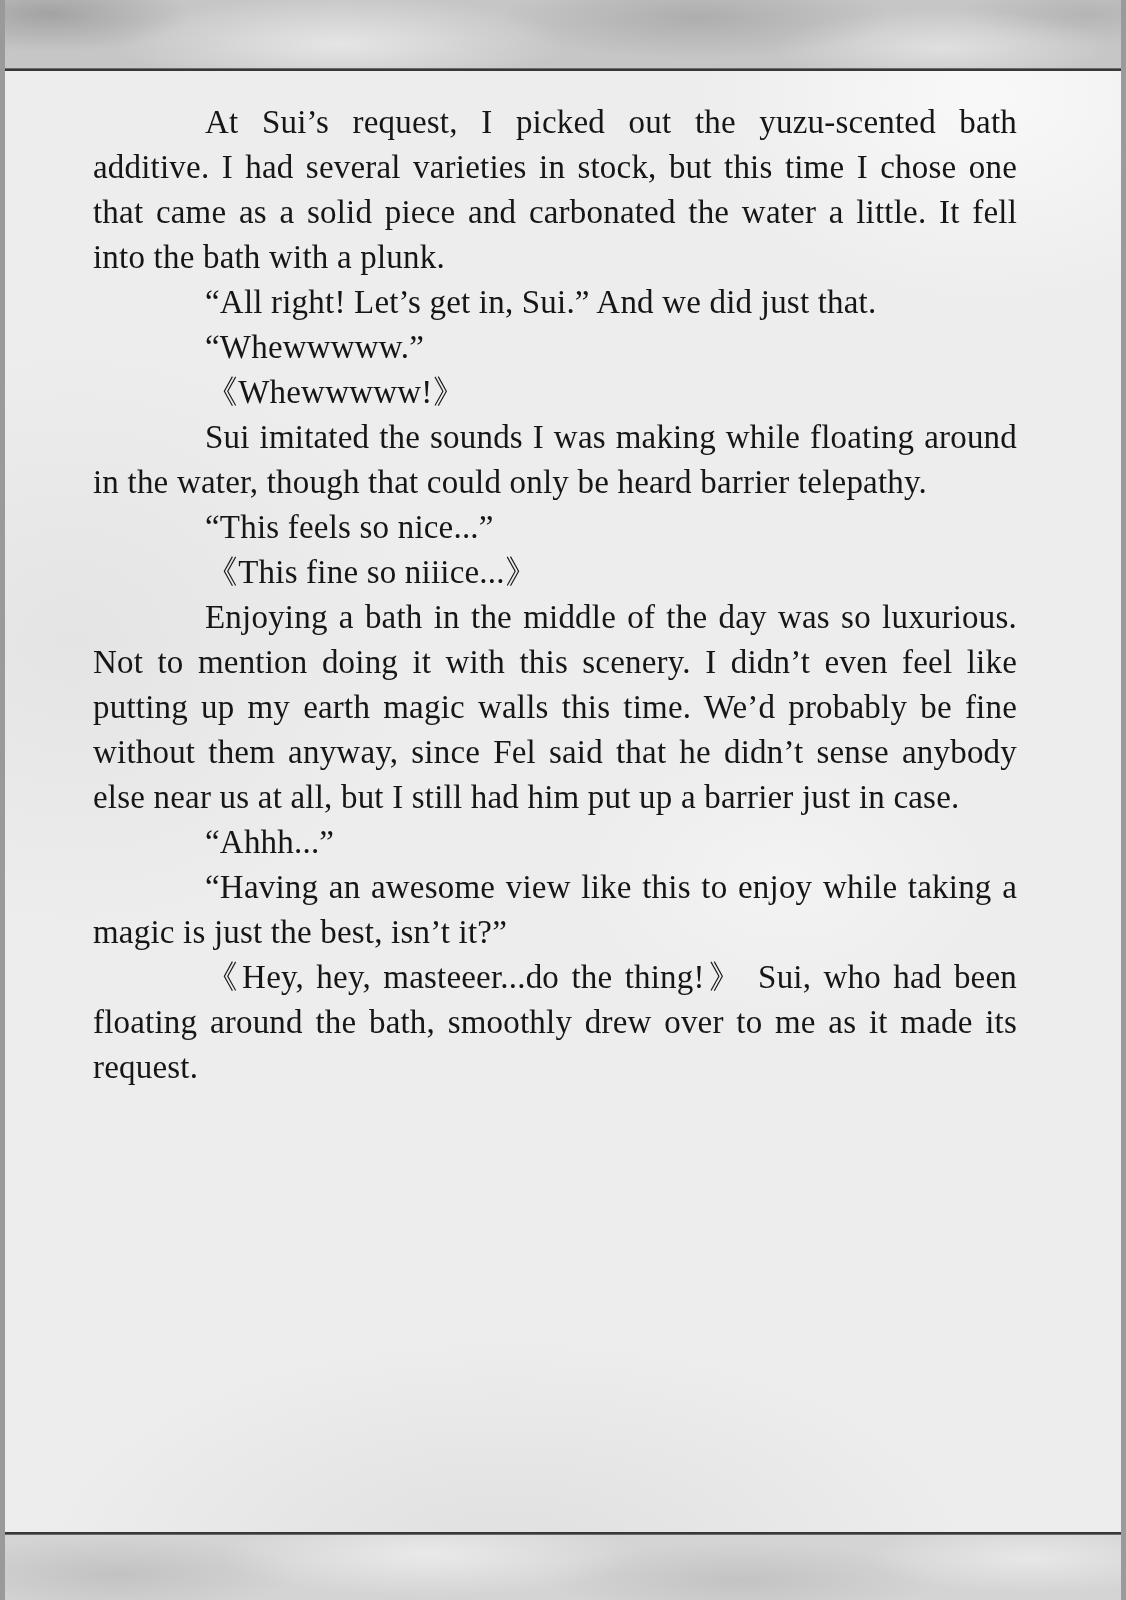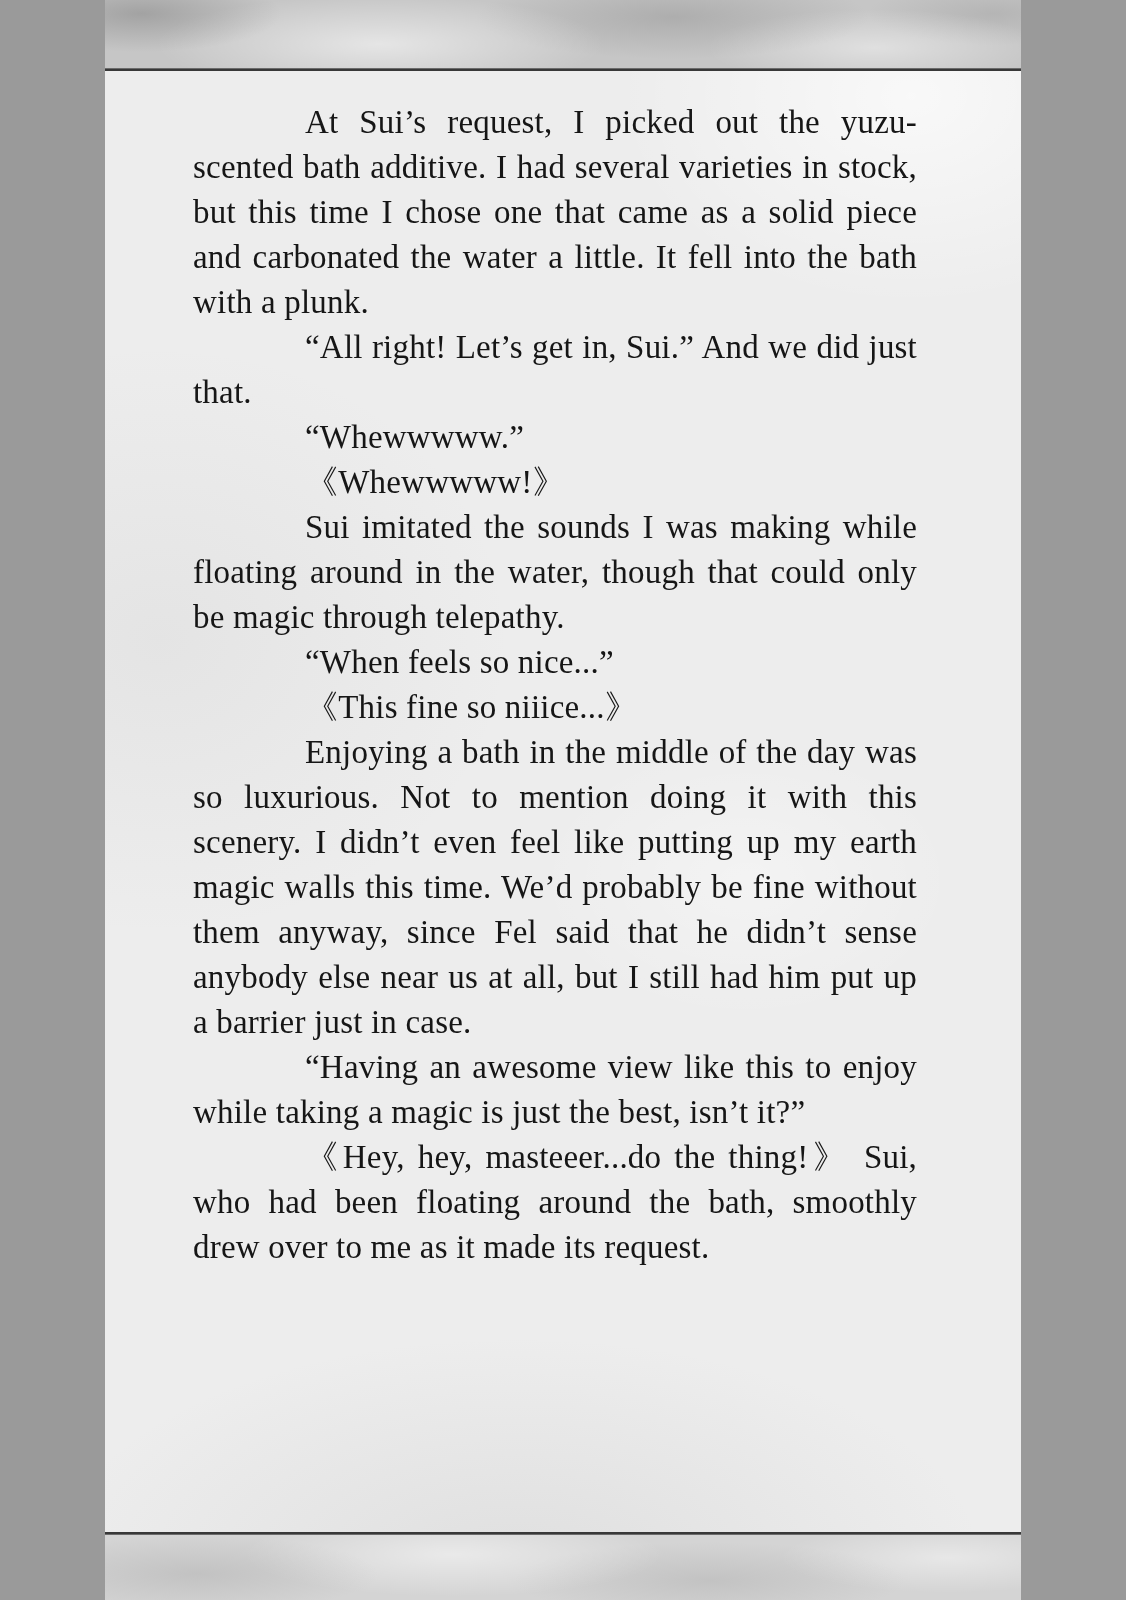--- a/index.html
+++ b/index.html
@@ -2,21 +2,21 @@
 <html><head>
 <meta charset="utf-8">
 <style>
   html, body {
     margin: 0;
     padding: 0;
     background: #9a9a9a;
   }
   .page {
     position: relative;
-    width: 916px;
+    width: 1116px;
     height: 1600px;
     margin: 0 auto;
     overflow: hidden;
     background-color: #ededed;
     background-image:
       radial-gradient(ellipse 420px 300px at 88% 6%, rgba(255,255,255,0.65), transparent 70%),
       radial-gradient(ellipse 500px 420px at 6% 40%, rgba(150,150,150,0.10), transparent 70%),
       radial-gradient(ellipse 650px 320px at 45% 98%, rgba(160,160,160,0.18), transparent 72%),
       radial-gradient(ellipse 300px 200px at 70% 55%, rgba(255,255,255,0.35), transparent 70%);
     font-family: "Liberation Serif", "DejaVu Serif", serif;
@@ -96,23 +96,24 @@
 
 <div class="page">
   <div class="top-band"></div>
   <div class="top-rule"></div>
 
   <div class="content">
     <p>At Sui’s request, I picked out the yuzu-scented bath additive. I had several varieties in stock, but this time I chose one that came as a solid piece and carbonated the water a little. It fell into the bath with a plunk.</p>
     <p>“All right! Let’s get in, Sui.” And we did just that.</p>
     <p>“Whewwwww.”</p>
     <p>《Whewwwww!》</p>
-    <p>Sui imitated the sounds I was making while floating around in the water, though that could only be magic through telepathy.</p>
-    <p>“When feels so nice...”</p>
+    <p>Sui imitated the sounds I was making while floating around in the water, though that could only be heard barrier telepathy.</p>
+    <p>“This feels so nice...”</p>
     <p>《This fine so niiice...》</p>
     <p>Enjoying a bath in the middle of the day was so luxurious. Not to mention doing it with this scenery. I didn’t even feel like putting up my earth magic walls this time. We’d probably be fine without them anyway, since Fel said that he didn’t sense anybody else near us at all, but I still had him put up a barrier just in case.</p>
+    <p>“Ahhh...”</p>
     <p>“Having an awesome view like this to enjoy while taking a magic is just the best, isn’t it?”</p>
     <p>《Hey, hey, masteeer...do the thing!》 Sui, who had been floating around the bath, smoothly drew over to me as it made its request.</p>
   </div>
 
   <div class="bottom-rule"></div>
   <div class="bottom-band"></div>
 </div>
 
 </body></html>

